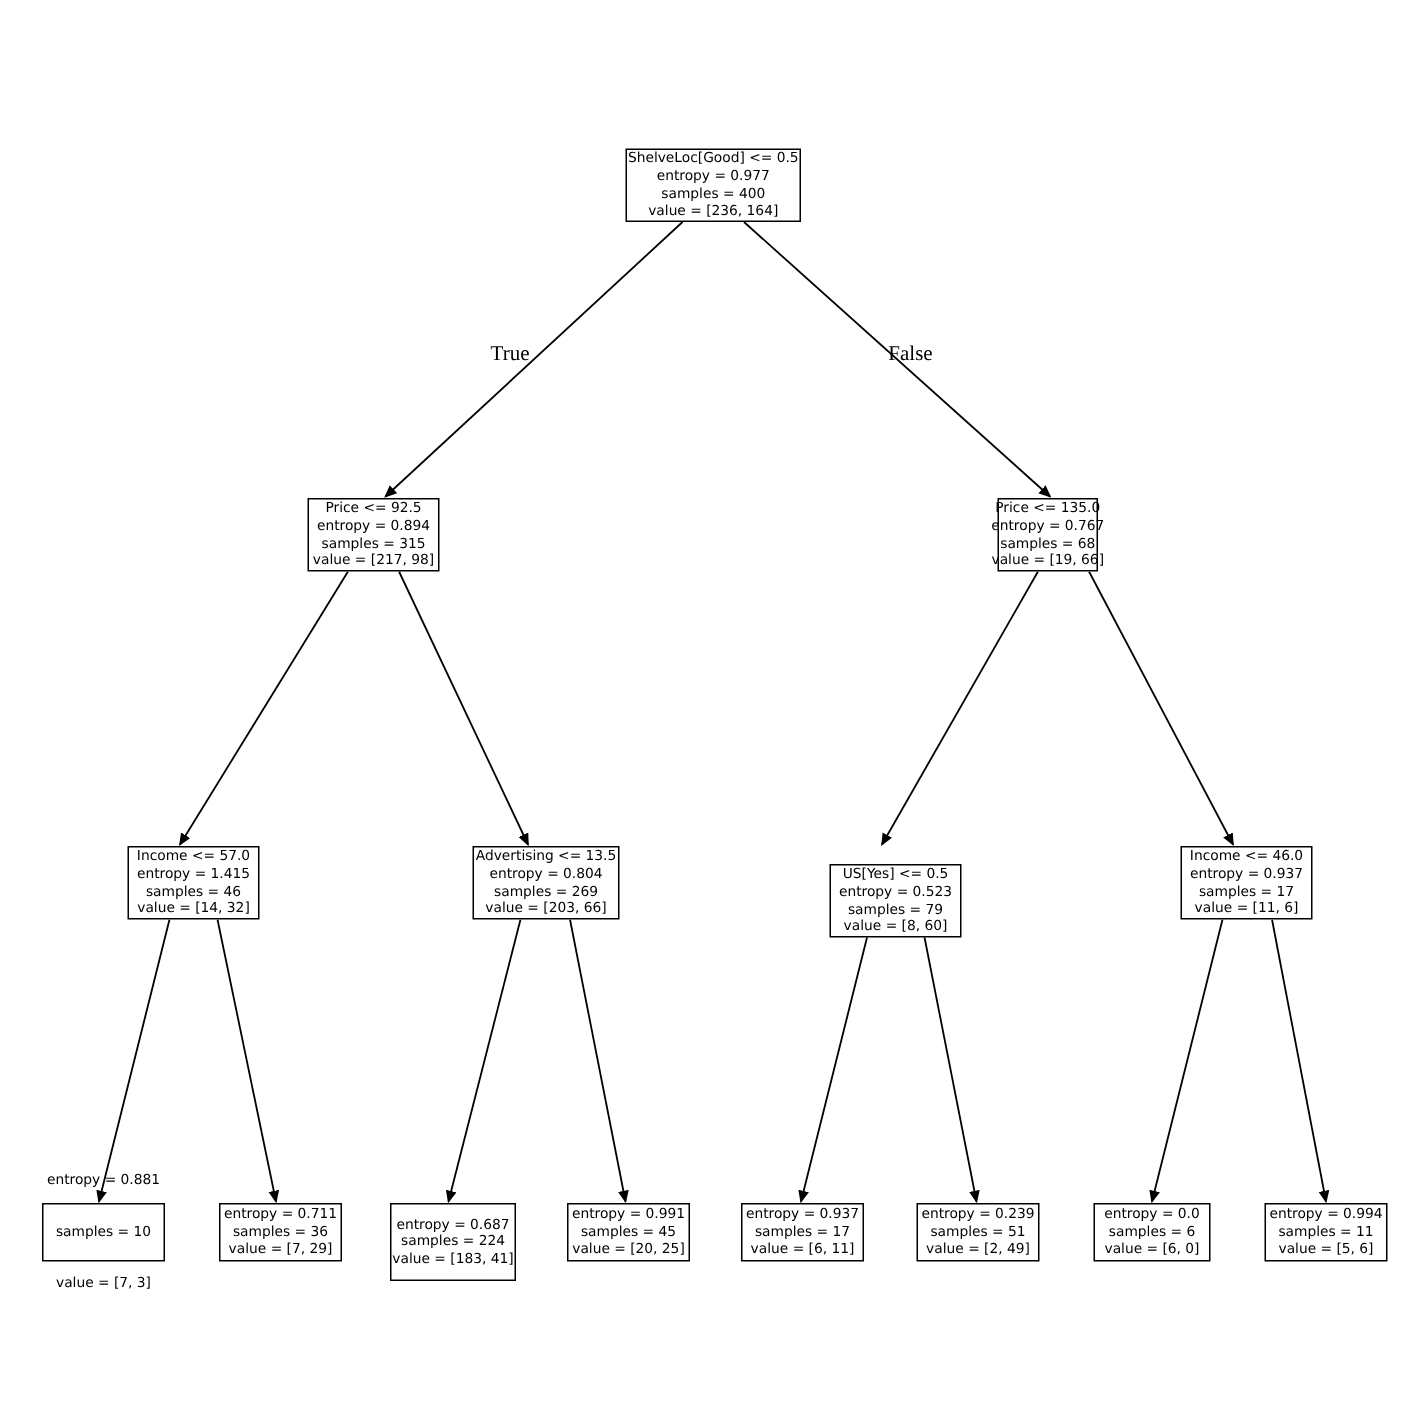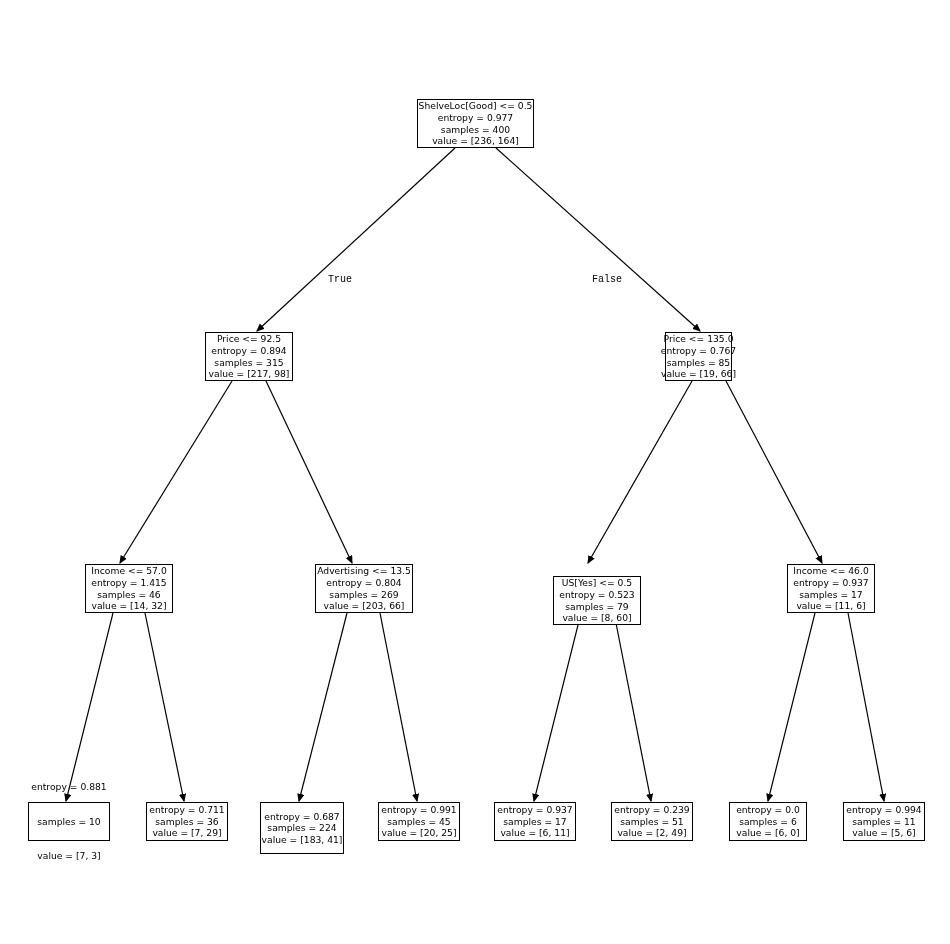--- a/index.html
+++ b/index.html
@@ -39,26 +39,25 @@
     color: #000000;
     white-space: nowrap;
     padding: 2px 2px;
   }
   .node-line {
     display: block;
     text-align: center;
   }
   .edge-label {
     position: absolute;
-    font-family: Liberation Mono, monospace;
-    font-size: 10px;
+    font-family: Liberation Serif, serif;
+    font-size: 14px;
     color: #000000;
     white-space: nowrap;
     transform: translate(-50%, -50%);
-    margin-top: 42px;
   }
 </style>
 </head>
 <body>
 
 <div id="tree-canvas">
   <svg class="tree-svg" id="tree-edges" viewBox="0 0 950 944" preserveAspectRatio="none">
     <defs>
       <marker id="arrowhead" markerWidth="7" markerHeight="7" refX="6" refY="3" orient="auto" markerUnits="strokeWidth">
         <path d="M0,0 L7,3 L0,6 z" fill="#000000"></path>
@@ -90,21 +89,21 @@
       </div>
       <div class="node-box" style="left: 205px; top: 332px; width: 88px; height: 49px;">
         <span class="node-line">Price &lt;= 92.5</span>
         <span class="node-line">entropy = 0.894</span>
         <span class="node-line">samples = 315</span>
         <span class="node-line">value = [217, 98]</span>
       </div>
       <div class="node-box" style="left: 665px; top: 332px; width: 67px; height: 49px;">
         <span class="node-line">Price &lt;= 135.0</span>
         <span class="node-line">entropy = 0.767</span>
-        <span class="node-line">samples = 85</span>
+        <span class="node-line">samples = 68</span>
         <span class="node-line">value = [19, 66]</span>
       </div>
       <div class="node-box" style="left: 85px; top: 564px; width: 88px; height: 49px;">
         <span class="node-line">Income &lt;= 57.0</span>
         <span class="node-line">entropy = 1.415</span>
         <span class="node-line">samples = 46</span>
         <span class="node-line">value = [14, 32]</span>
       </div>
       <div class="node-box" style="left: 315px; top: 564px; width: 98px; height: 49px;">
         <span class="node-line">Advertising &lt;= 13.5</span>

